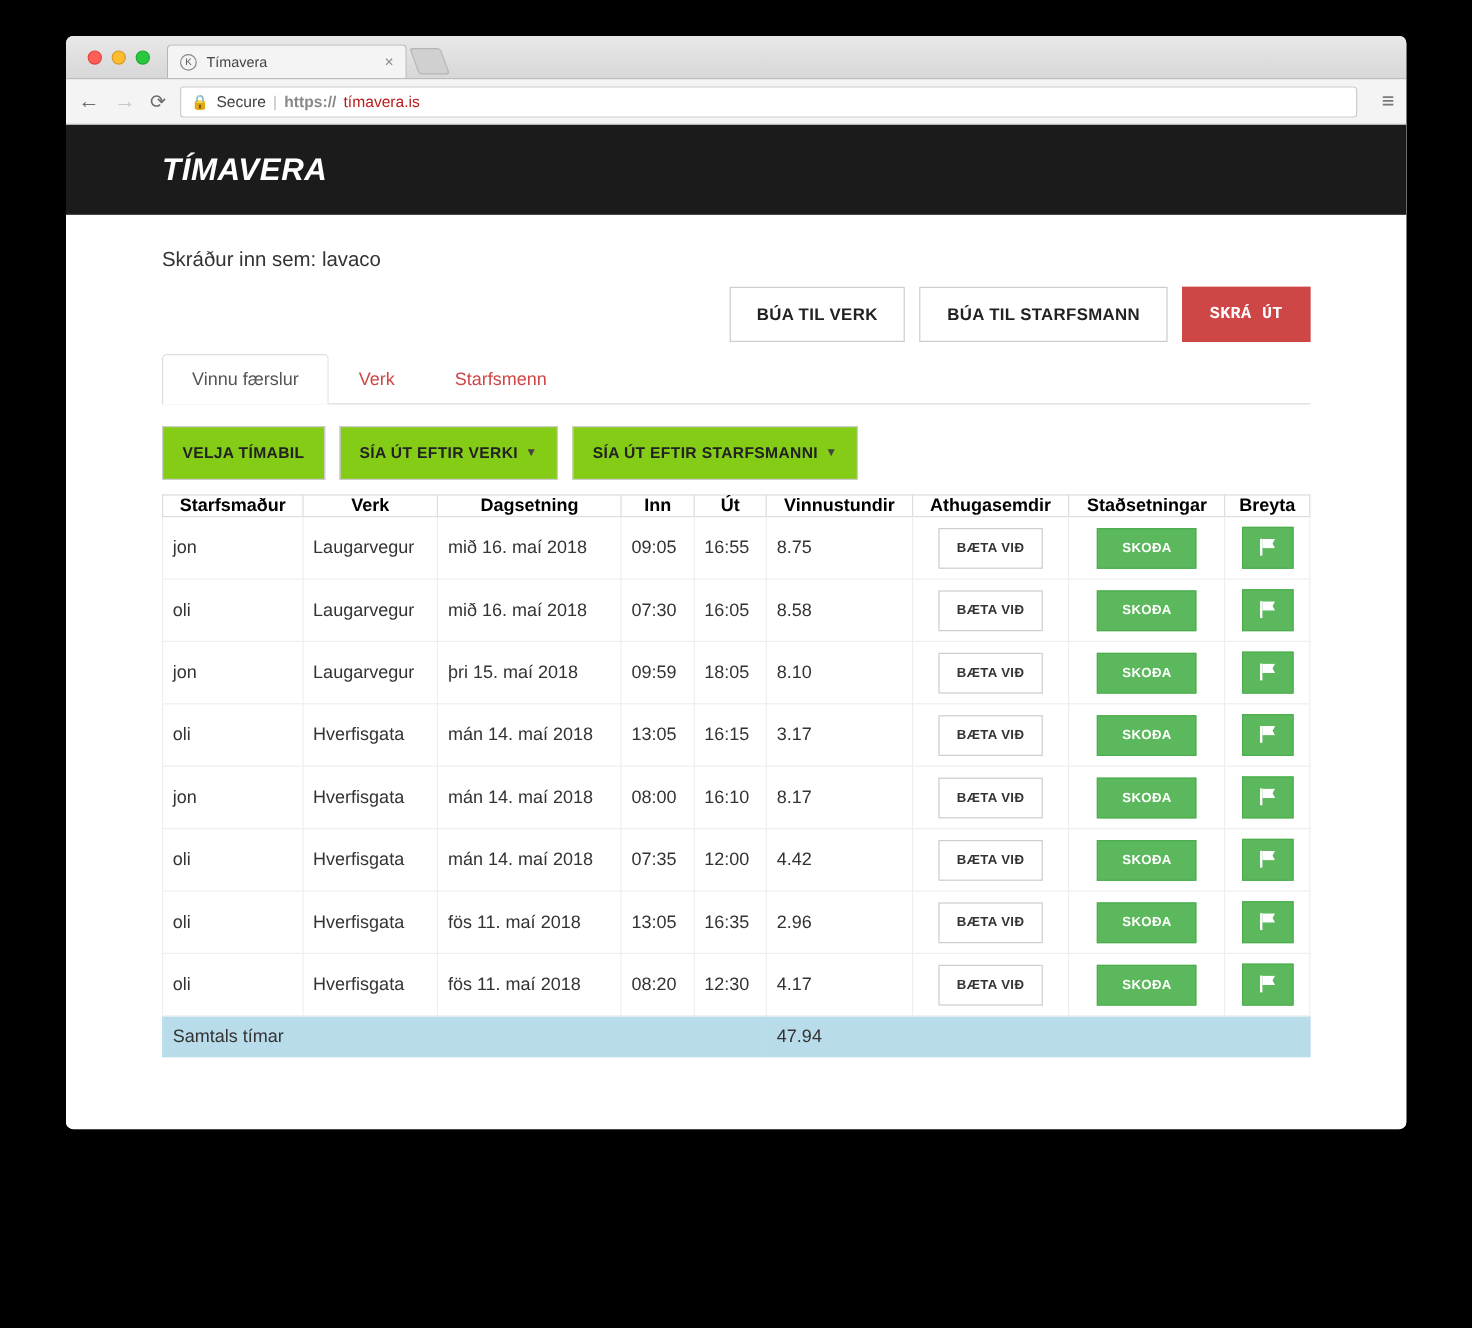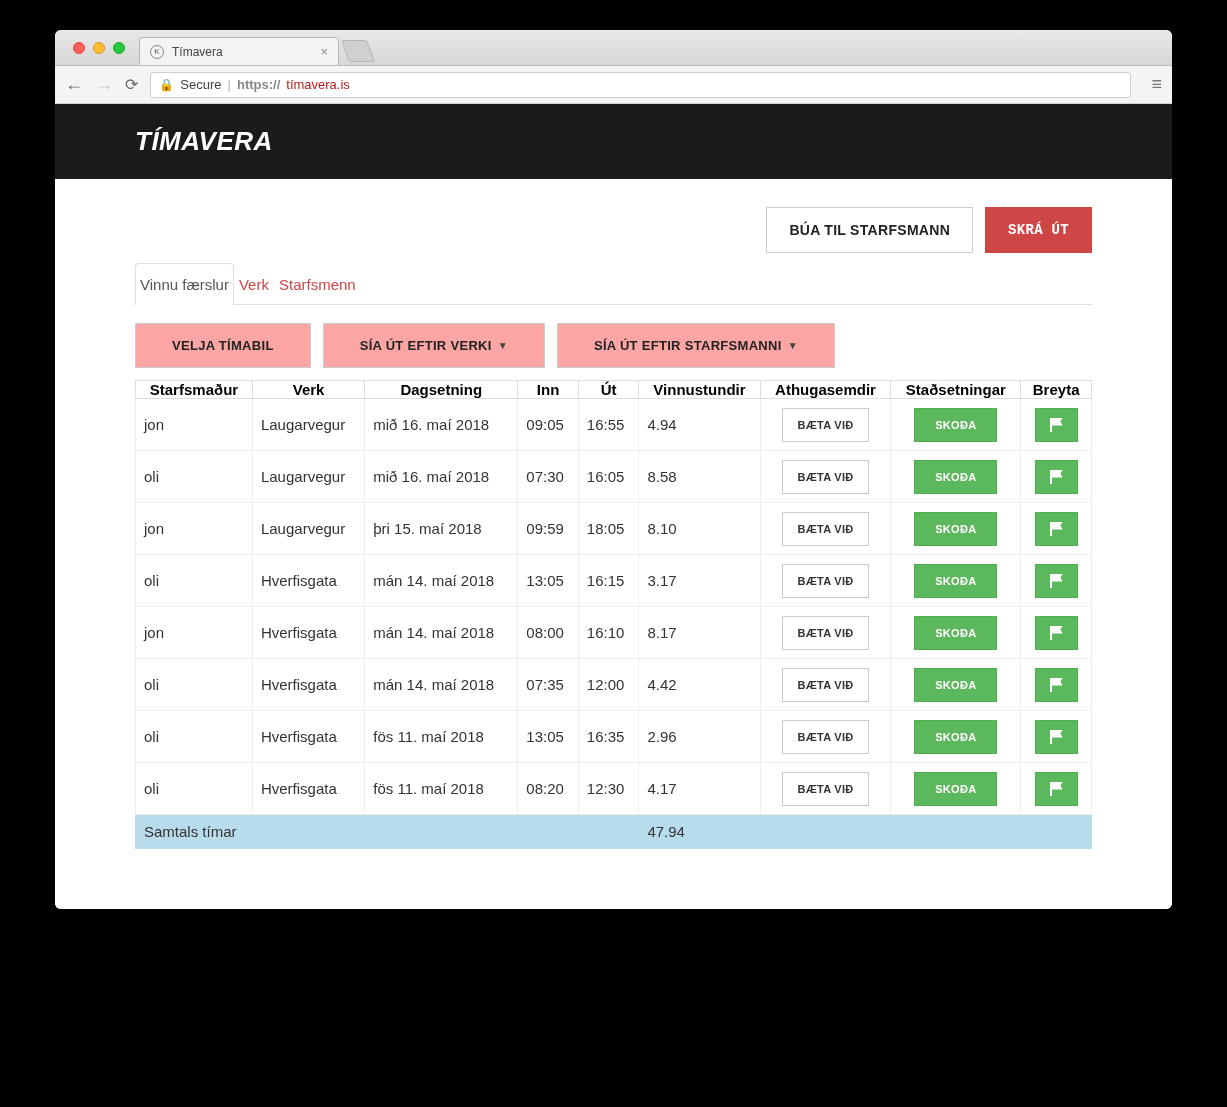--- a/index.html
+++ b/index.html
@@ -134,43 +134,43 @@
     background:#cf4647;
     border-color:#cf4647;
     color:#fff;
     font-family:Liberation Mono, monospace;
   }
   .tabs {
     display:flex;
     border-bottom:1px solid #ddd;
   }
   .tabs .tab-item {
-    padding:12px 4px;
+    padding:12px 24px;
     font-size:15px;
     color:#cf4647;
     cursor:pointer;
     border:1px solid transparent;
     border-bottom:none;
     margin-bottom:-1px;
     border-radius:4px 4px 0 0;
   }
   .tabs .tab-item.active {
     color:#555;
     background:#fff;
     border-color:#ddd;
   }
   .filter-row {
     display:flex;
     gap:12px;
     margin:18px 0 12px 0;
   }
   .filter-row .fbtn {
     border:1px solid #ccc;
-    background:#fca5a5;
-    padding:14px 36px;
+    background:#84cc16;
+    padding:14px 16px;
     font-size:13px;
     font-weight:700;
     letter-spacing:0.3px;
     color:#222;
     cursor:pointer;
     display:flex;
     align-items:center;
     gap:6px;
   }
   .caret { font-size:10px; color:#444;}
@@ -262,22 +262,26 @@
     </div>
     <span class="hamburger">≡</span>
   </div>
 
   <div class="page">
     <div class="topbar">
       <div class="brand">TÍMAVERA</div>
     </div>
 
     <div class="content">
+      <div class="logged-in">
+        <span>Skráður inn sem: </span><span>lavaco</span>
+      </div>
 
       <div class="action-row">
+        <button class="btn">BÚA TIL VERK</button>
         <button class="btn">BÚA TIL STARFSMANN</button>
         <button class="btn danger">SKRÁ ÚT</button>
       </div>
 
       <div class="tabs">
         <div class="tab-item active">Vinnu færslur</div>
         <div class="tab-item">Verk</div>
         <div class="tab-item">Starfsmenn</div>
       </div>
 
@@ -309,21 +313,21 @@
             <th>Breyta</th>
           </tr>
         </thead>
         <tbody id="rows">
             <tr>
               <td>jon</td>
               <td>Laugarvegur</td>
               <td>mið 16. maí 2018</td>
               <td>09:05</td>
               <td>16:55</td>
-              <td>4.94</td>
+              <td>8.75</td>
               <td class="cell-btn"><span class="mini-btn">BÆTA VIÐ</span></td>
               <td class="cell-btn"><span class="mini-btn green">SKOÐA</span></td>
               <td class="cell-btn"><span class="mini-btn green icon-only"><span class="flag-icon"></span></span></td>
             </tr>
             <tr>
               <td>oli</td>
               <td>Laugarvegur</td>
               <td>mið 16. maí 2018</td>
               <td>07:30</td>
               <td>16:05</td>

